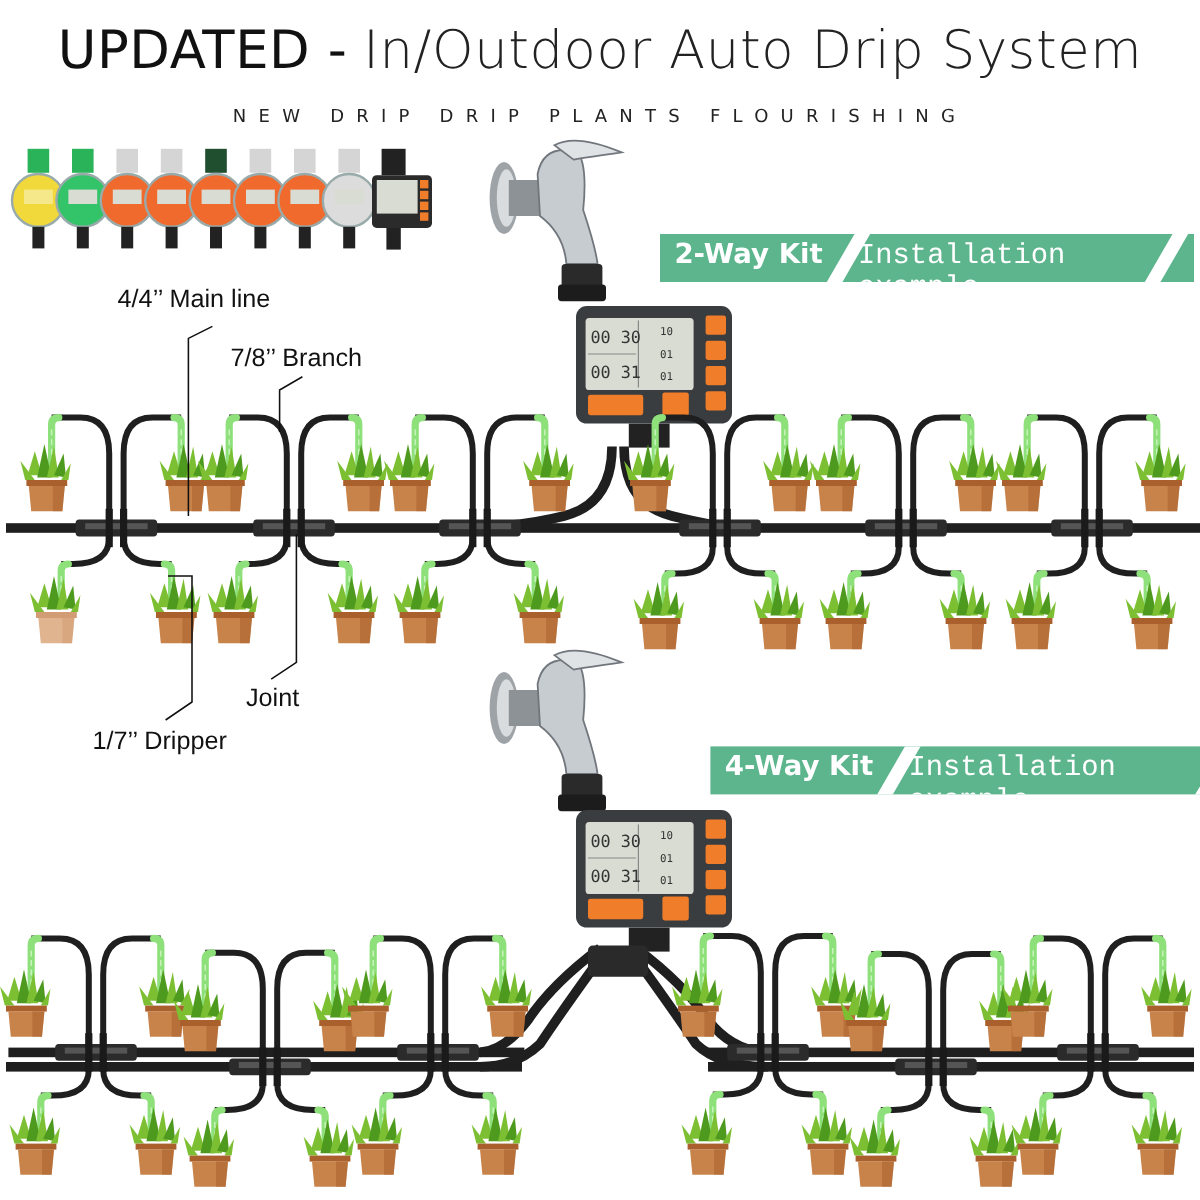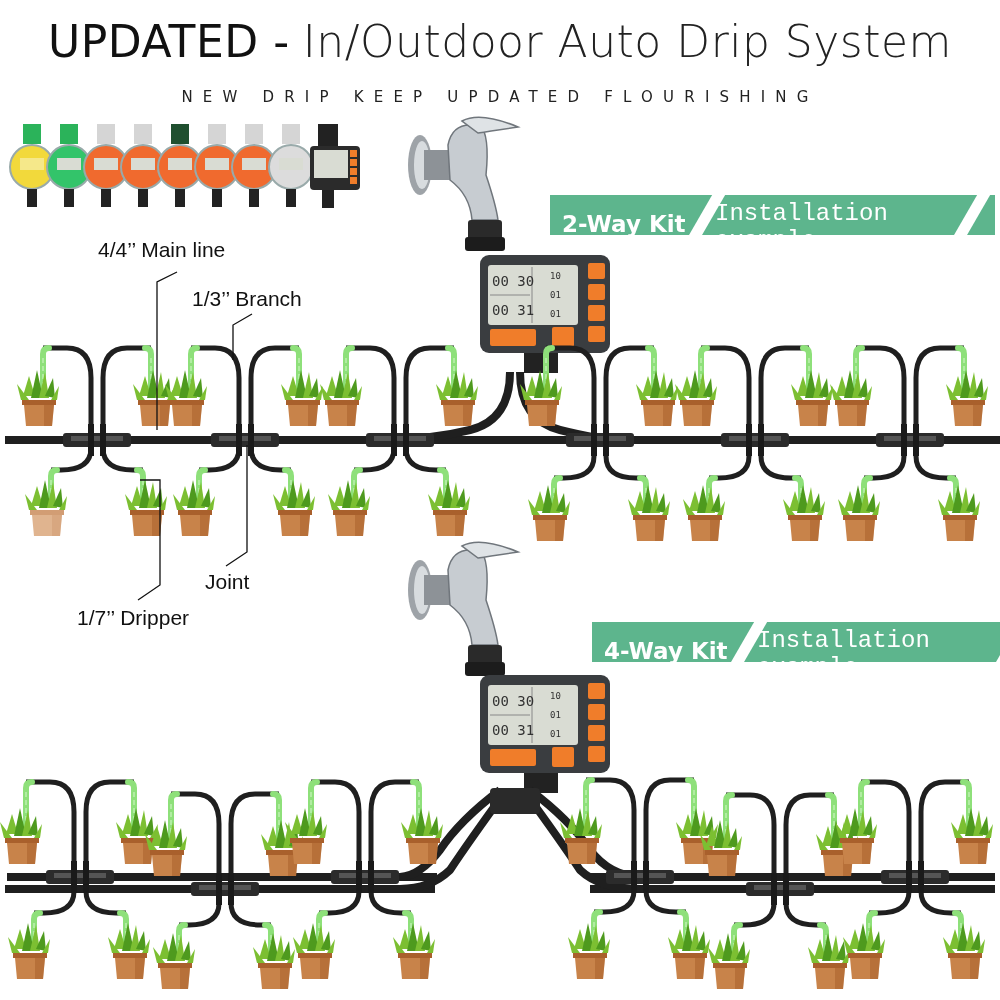--- a/index.html
+++ b/index.html
@@ -2,34 +2,34 @@
 <html><head>
 <meta charset="utf-8">
 <style>
   html,body{margin:0;padding:0;background:#fff;}
   body{width:1000px;height:1000px;position:relative;overflow:hidden;font-family:"Liberation Sans",sans-serif;}
   .title{position:absolute;left:0;top:14px;width:1000px;text-align:center;font-size:46px;color:#111;white-space:nowrap;letter-spacing:0.5px;}
   .title .strong{font-family:"DejaVu Sans",sans-serif;font-weight:normal;font-size:44px;}
   .title .light{font-family:"DejaVu Sans",sans-serif;font-weight:200;font-size:44px;color:#222;}
   .subtitle{position:absolute;left:0;top:88px;width:1000px;text-align:center;font-size:15px;letter-spacing:10.2px;color:#222;font-family:"DejaVu Sans",sans-serif;}
   .banner{position:absolute;left:550px;width:445px;height:40px;background:#5db58d;overflow:hidden;}
-  .banner .kit{position:absolute;left:12px;top:16px;font-family:"DejaVu Sans",sans-serif;font-weight:bold;font-size:23px;color:#fff;}
+  .banner .kit{position:absolute;left:12px;top:4px;font-family:"DejaVu Sans",sans-serif;font-weight:bold;font-size:23px;color:#fff;}
   .banner .slash{position:absolute;top:-4px;width:13px;height:50px;background:#fff;transform:skewX(-30deg);}
   .banner .ex{position:absolute;left:165px;top:5px;font-family:Liberation Mono, monospace;font-size:24px;color:#fff;font-weight:normal;}
   .label{position:absolute;font-size:21px;color:#111;white-space:nowrap;}
   svg.scene{position:absolute;left:0;top:0;}
 </style>
 </head>
 <body>
 
 <div class="title">
   <span class="strong">UPDATED -</span>
   <span class="light">In/Outdoor Auto Drip System</span>
 </div>
-<div class="subtitle">NEW DRIP KEEP UPDATED FLOURISHING</div>
+<div class="subtitle">NEW DRIP DRIP PLANTS FLOURISHING</div>
 
 <svg class="scene" id="scene" width="1000" height="1000">
     <g>
       <g>
         <rect x="23" y="124" width="18" height="20" fill="#2bb35a"></rect>
         <circle cx="32" cy="167" r="22" fill="#f2d93b" stroke="#9aa" stroke-width="2"></circle>
         <rect x="20" y="158" width="24" height="12" fill="#f5e88a"></rect>
         <rect x="27" y="189" width="10" height="18" fill="#222"></rect>
       </g>
       <g>
@@ -1033,15 +1033,15 @@
 </div>
 
 <div class="banner" style="top:622px;margin-left:42px;">
   <span class="kit">4-Way Kit</span>
   <span class="slash" style="left:150px;"></span>
   <span class="ex">Installation example</span>
   <span class="slash" style="left:415px;"></span>
 </div>
 
 <div class="label" style="left:98px;top:238px;">4/4’’ Main line</div>
-<div class="label" style="left:192px;top:287px;">1/3’’ Branch</div>
+<div class="label" style="left:192px;top:287px;">7/8’’ Branch</div>
 <div class="label" style="left:205px;top:570px;">Joint</div>
 <div class="label" style="left:77px;top:606px;">1/7’’ Dripper</div>
 
 </body></html>

